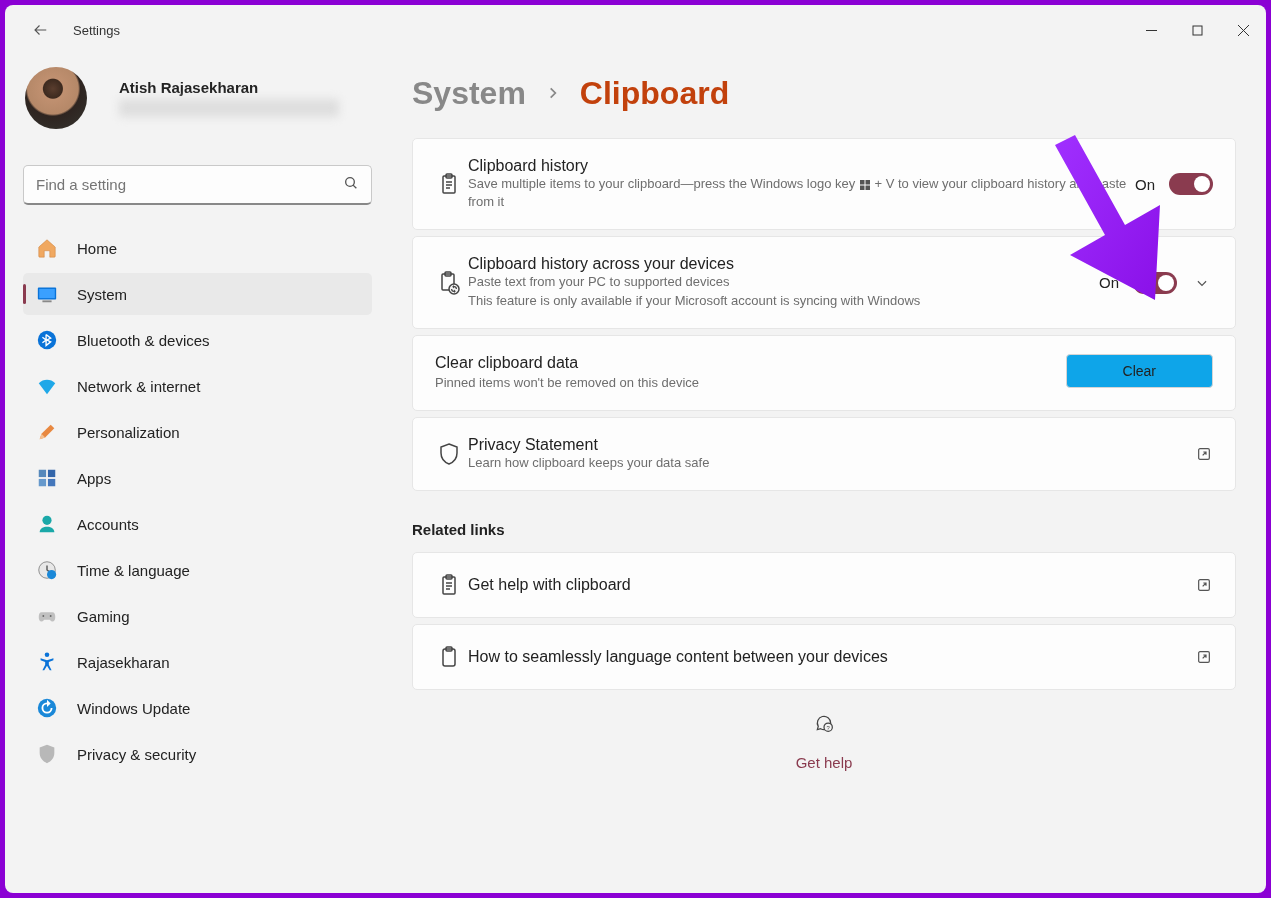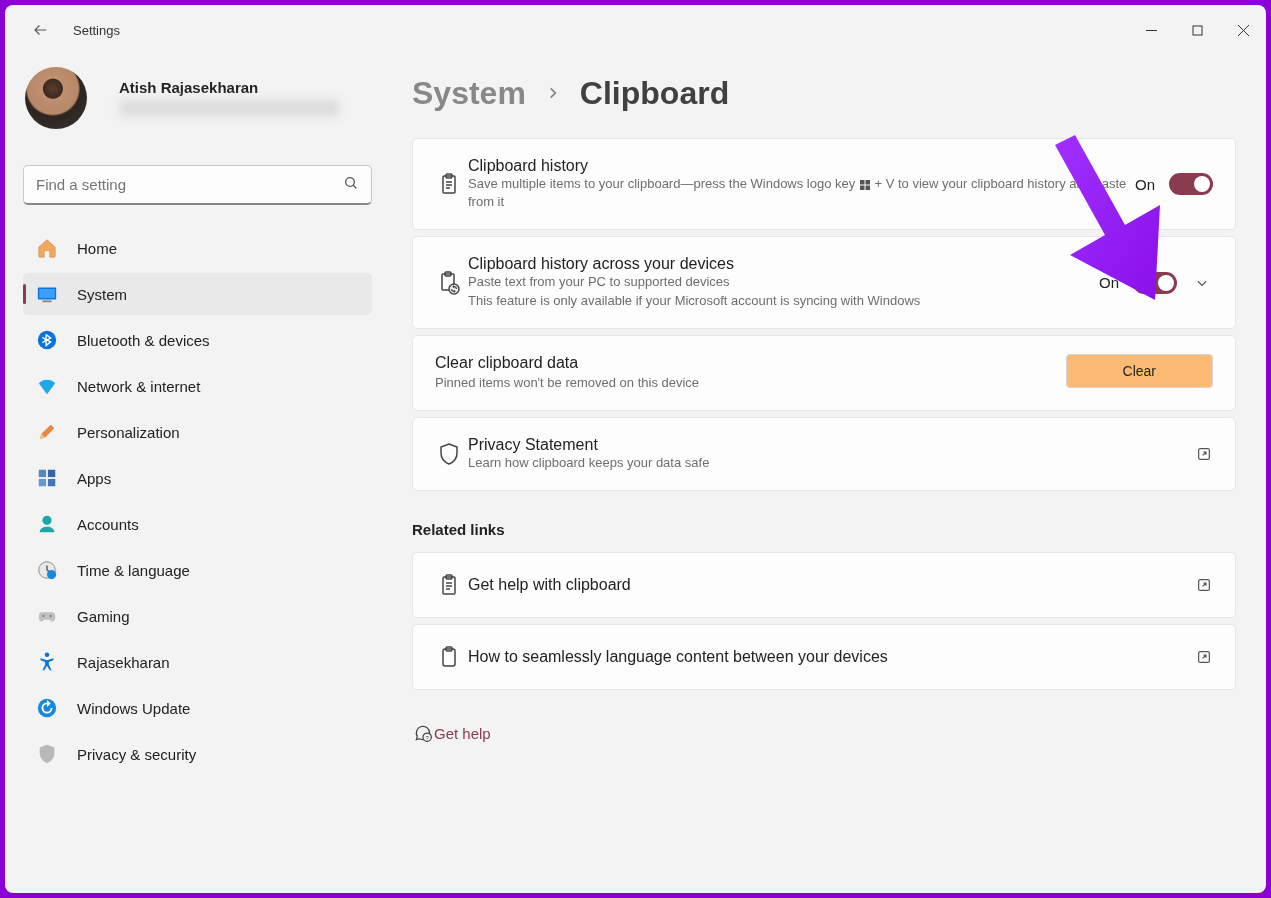--- a/index.html
+++ b/index.html
@@ -197,21 +197,21 @@
 }
 
 .bc-sep {
   font-size: 20px;
   color: #888;
 }
 
 .bc-current {
   font-size: 32px;
   font-weight: 600;
-  color: #404040;
+  color: #c2410c;
 }
 
 .card {
   background: #fdfdfd;
   border: 1px solid #e6e6e6;
   border-radius: 5px;
   margin-bottom: 6px;
   padding: 18px 22px;
 }
 
@@ -295,21 +295,21 @@
 
 .clear-left .card-title {
   font-size: 16px;
 }
 
 .clear-left .card-sub {
   margin-top: 2px;
 }
 
 .clear-btn {
-  background: #fdba74;
+  background: #0ea5e9;
   border: 1px solid #d5d5d5;
   border-radius: 4px;
   padding: 8px 56px;
   font-size: 14px;
   color: #222;
   cursor: pointer;
 }
 
 .ext-icon {
   width: 18px;
@@ -323,22 +323,24 @@
 .section-heading {
   font-size: 15px;
   font-weight: 600;
   color: #222;
   margin: 30px 0 14px 0;
 }
 
 .help-row {
   display: flex;
   align-items: center;
-  margin-top: 32px;
+  gap: 20px;
+  margin-top: 22px;
   cursor: pointer;
+  flex-direction: column;
 }
 
 .help-icon {
   width: 22px;
   height: 22px;
   display: flex;
   align-items: center;
   justify-content: center;
   color: #444;
 }

